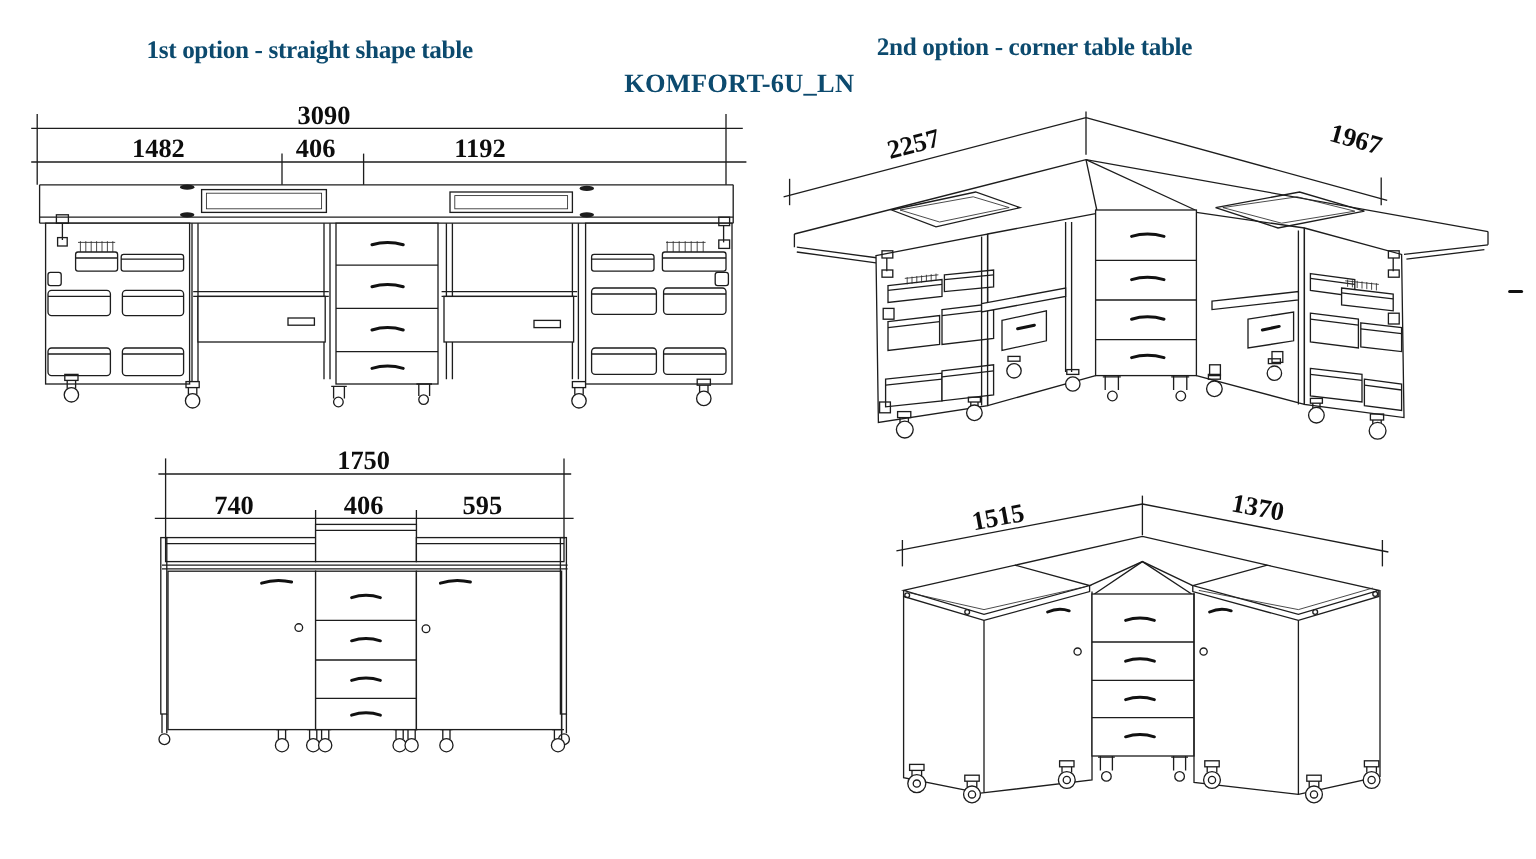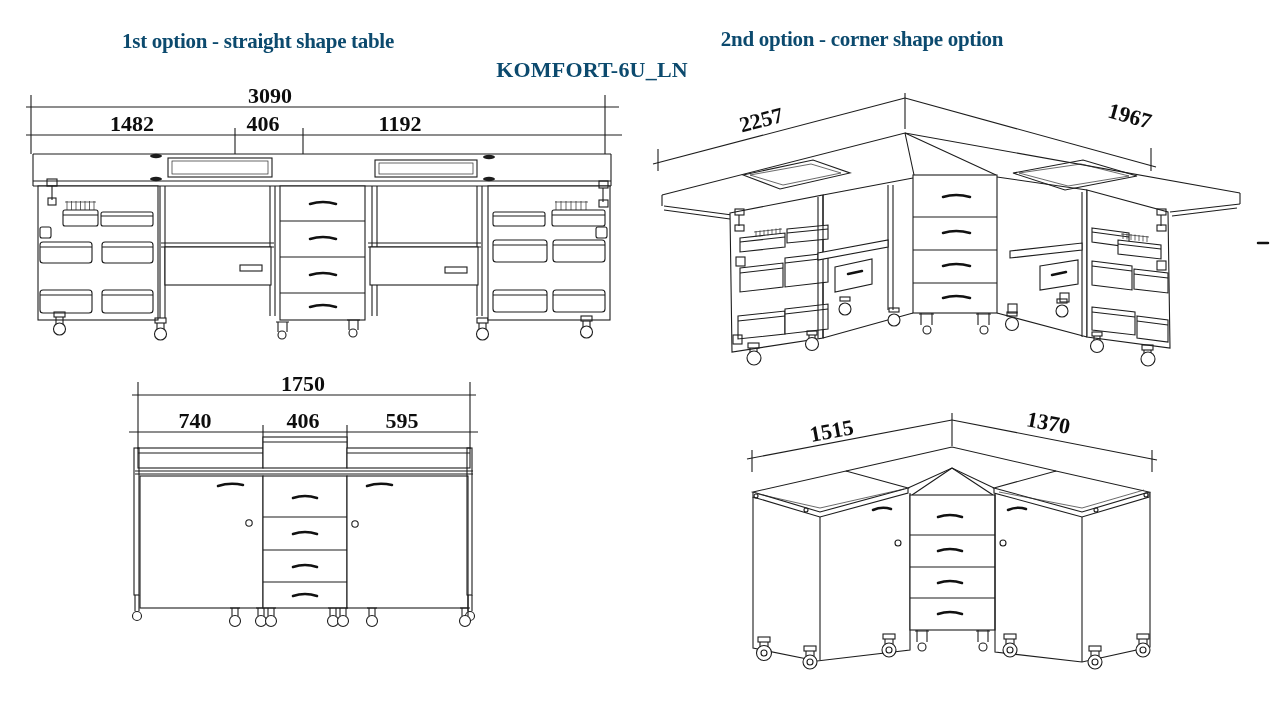--- a/index.html
+++ b/index.html
@@ -15,22 +15,22 @@
   .thin{stroke:#2a2a2a;stroke-width:0.7;fill:none;}
   .blk{fill:#1d1d1d;stroke:none;}
   .dim{font:bold 22px "Liberation Serif",serif;fill:#0d0d0d;text-anchor:middle;}
 </style>
 </head>
 <body>
 
 <div class="canvas">
 
   <div class="title" style="left:258px;top:29px;">1st option - straight shape table</div>
-  <div class="title" style="left:862px;top:27px;">2nd option - corner shape option</div>
-  <div class="title model" style="left:592px;top:57px;">KOMFORT-6U_LN</div>
+  <div class="title" style="left:862px;top:27px;">2nd option - corner table table</div>
+  <div class="title model" style="left:616px;top:57px;">KOMFORT-6U_LN</div>
 
   <svg style="left:25px;top:84px;" width="600" height="266" viewBox="0 0 600 266">
     <g>
       <line class="ln" x1="6" y1="11" x2="6" y2="70"></line>
       <line class="ln" x1="580" y1="11" x2="580" y2="70"></line>
       <line class="ln" x1="1" y1="23" x2="594" y2="23"></line>
       <line class="ln" x1="1" y1="51" x2="597" y2="51"></line>
       <line class="ln" x1="210" y1="44" x2="210" y2="70"></line>
       <line class="ln" x1="278" y1="44" x2="278" y2="70"></line>
       <text class="dim" x="245" y="19">3090</text>

